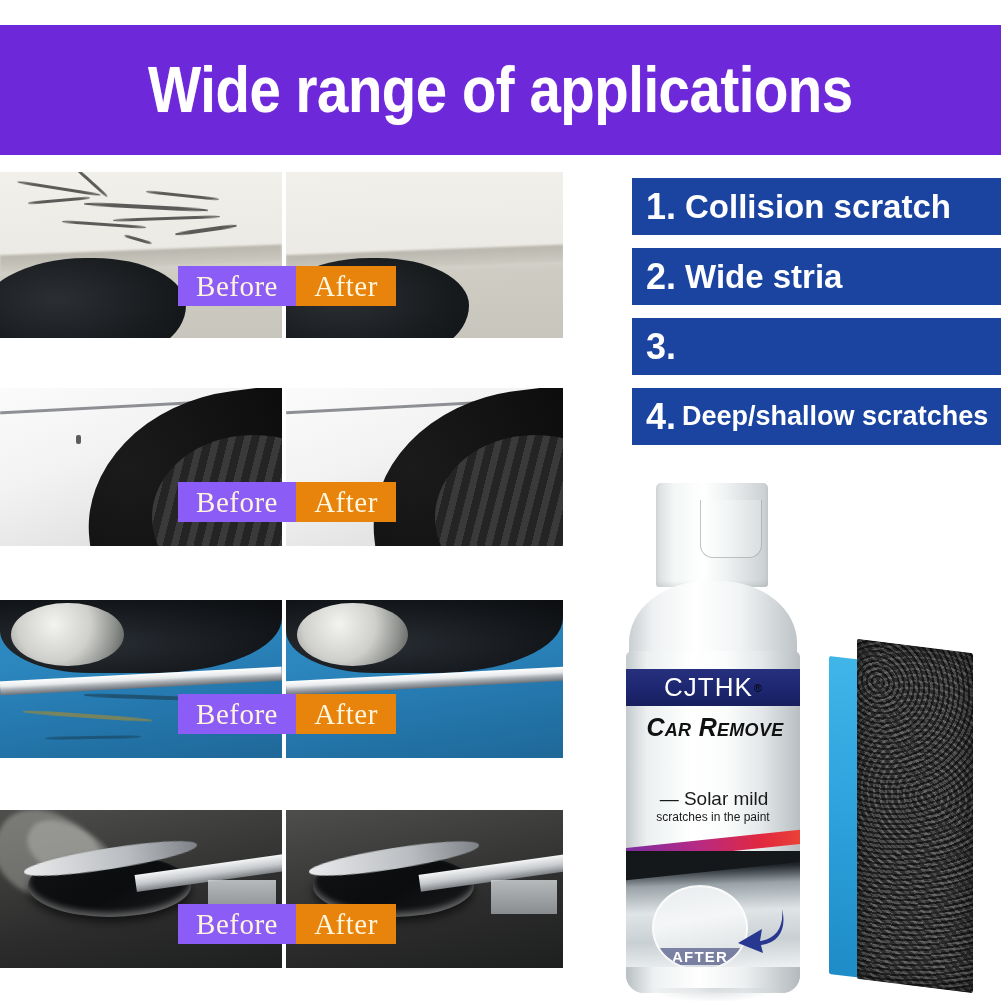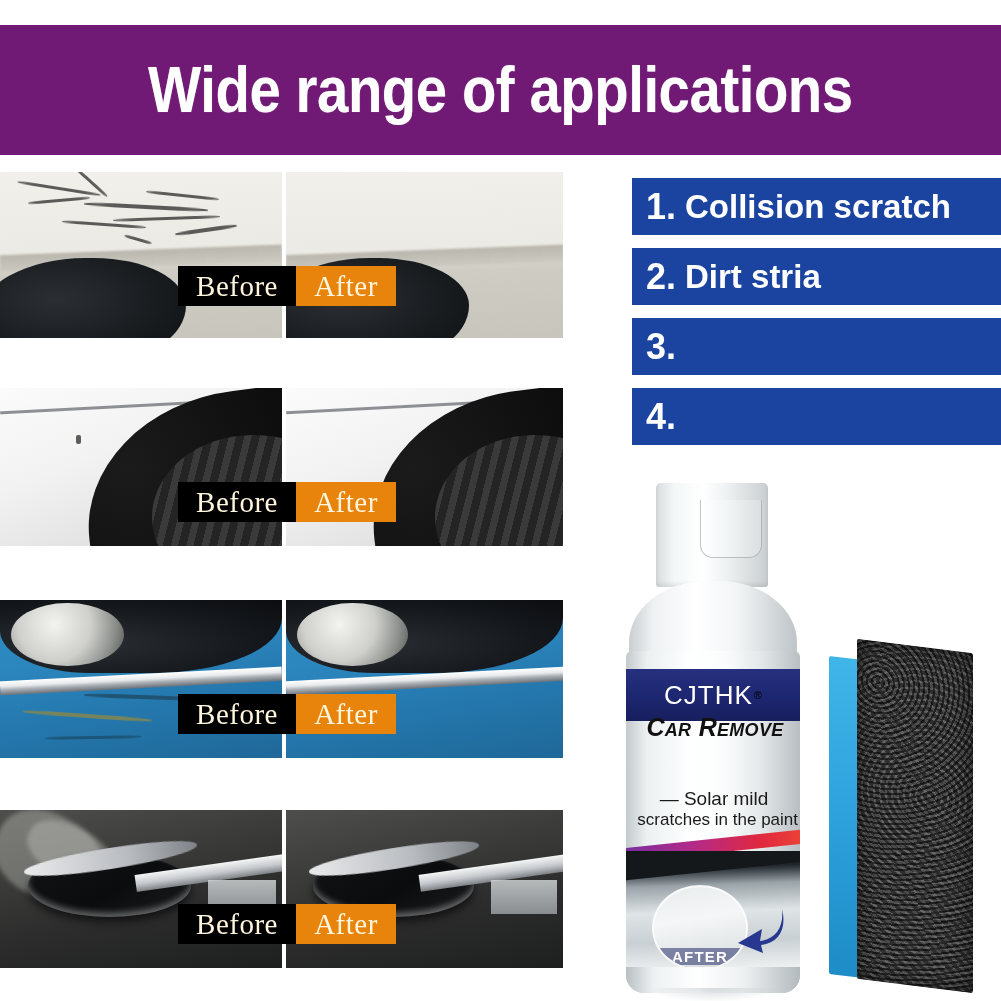--- a/index.html
+++ b/index.html
@@ -4,21 +4,21 @@
 <style>
   * { margin:0; padding:0; box-sizing:border-box; }
   html,body { width:1001px; height:1001px; background:#ffffff; overflow:hidden;
               font-family:"Liberation Sans", sans-serif; }
 
   #stage { position:relative; width:1001px; height:1001px; background:#fff; }
 
   
   .banner{
     position:absolute; left:0; top:25px; width:1001px; height:130px;
-    background:#701a75; display:flex; align-items:center; justify-content:center;
+    background:#6d28d9; display:flex; align-items:center; justify-content:center;
   }
   .banner-title{
     color:#ffffff; font-size:64px; font-weight:bold; letter-spacing:-0.5px;
     transform:scaleX(0.88); transform-origin:center; white-space:nowrap;
     text-shadow:0 0 1px rgba(255,255,255,.4);
   }
 
   
   .photo-col{ position:absolute; left:0; top:168px; width:575px; height:815px; }
   .photo-row{
@@ -30,21 +30,21 @@
 
   
   .ba-tag{
     position:absolute; display:flex; height:40px; z-index:6;
     font-family:"Liberation Serif", serif; color:#FFF6DD;
   }
   .ba-before,.ba-after{
     display:flex; align-items:center; justify-content:center;
     font-size:29px; line-height:1; padding:0 14px; letter-spacing:.5px;
   }
-  .ba-before{ background:#000000; width:118px; }
+  .ba-before{ background:#8b5cf6; width:118px; }
   .ba-after { background:#E8830B; width:100px; }
 
   
   .scene{ position:absolute; inset:0; }
 
   
   .r1-body{ position:absolute; inset:0;
     background:linear-gradient(178deg,#f2f0eb 0%,#eceae4 46%,#d9d7d0 52%,#cfccc4 60%,#c8c5bc 100%); }
   .r1-dark{ position:absolute; left:-8%; bottom:-14%; width:74%; height:62%;
     background:radial-gradient(ellipse at 38% 40%,#2b2f33 0%,#191c1f 56%,#0e1113 100%);
@@ -128,21 +128,21 @@
     position:absolute; left:6px; top:98px; width:168px; height:86px;
     background:linear-gradient(90deg,#c9ced1 0%,#eef1f2 14%,#ffffff 40%,#f1f4f5 66%,#bec4c7 100%);
     border-radius:46% 46% 8px 8px/72% 72% 6px 6px;
   }
   .body{
     position:absolute; left:3px; top:168px; width:174px; height:342px;
     background:linear-gradient(90deg,#c4cacd 0%,#ecf0f1 12%,#ffffff 38%,#fafcfc 58%,#e3e7e9 78%,#b8bec2 100%);
     border-radius:6px 6px 18px 18px; overflow:hidden;
   }
   .lbl-blue{
-    position:absolute; left:0; right:0; top:18px; height:52px;
+    position:absolute; left:0; right:0; top:18px; height:37px;
     background:linear-gradient(180deg,#27307e 0%,#1d2670 55%,#181f5e 100%);
     display:flex; align-items:center; justify-content:center;
   }
   .lbl-brand{ color:#fff; font-size:26px; letter-spacing:1px; font-weight:500; }
   .lbl-reg{ font-size:11px; vertical-align:super; margin-left:1px; }
   .lbl-car{
     position:absolute; left:10px; right:6px; top:64px; color:#111;
     font-style:italic; font-weight:bold; font-size:25px; line-height:1;
     font-variant:small-caps; letter-spacing:.3px; text-align:center;
   }
@@ -150,21 +150,21 @@
     position:absolute; left:4px; right:2px; top:96px; color:#111;
     font-style:italic; font-weight:bold; font-size:33px; line-height:1;
     text-align:center; letter-spacing:-.2px;
   }
   .lbl-sub1{
     position:absolute; left:4px; right:2px; top:138px; color:#1a1a1a;
     font-size:19px; text-align:center; line-height:1; white-space:nowrap;
   }
   .lbl-sub2{
     position:absolute; left:2px; right:2px; top:160px; color:#1a1a1a;
-    font-size:17px; text-align:right; line-height:1; white-space:nowrap;
+    font-size:12px; text-align:center; line-height:1; white-space:nowrap;
   }
   .lbl-stripe{
     position:absolute; left:-12%; right:-12%; top:188px; height:14px;
     background:linear-gradient(90deg,#6a2fa8 0%,#b52a86 42%,#e0283f 72%,#f04e33 100%);
     transform:rotate(-6deg);
   }
   .lbl-photo{
     position:absolute; left:0; right:0; top:200px; bottom:26px; overflow:hidden;
     background:linear-gradient(178deg,#111417 0%,#20262b 16%,#9aa3a8 30%,#dfe4e6 52%,#c9d0d3 76%,#eef1f2 100%);
   }
@@ -337,29 +337,30 @@
 
   <div class="bars">
 
     <div class="bar">
       <span class="bar-num">1.</span>
       <span class="bar-label">Collision scratch</span>
     </div>
 
     <div class="bar">
       <span class="bar-num">2.</span>
-      <span class="bar-label">Dirt stria</span>
+      <span class="bar-label">Wide stria</span>
     </div>
 
     <div class="bar">
       <span class="bar-num">3.</span>
     </div>
 
     <div class="bar compact">
       <span class="bar-num">4.</span>
+      <span class="bar-label">Deep/shallow scratches</span>
     </div>
 
   </div>
 
   <div class="bottle">
     <div class="cap">
       <div class="cap-tab"></div>
     </div>
     <div class="shoulder"></div>
 

